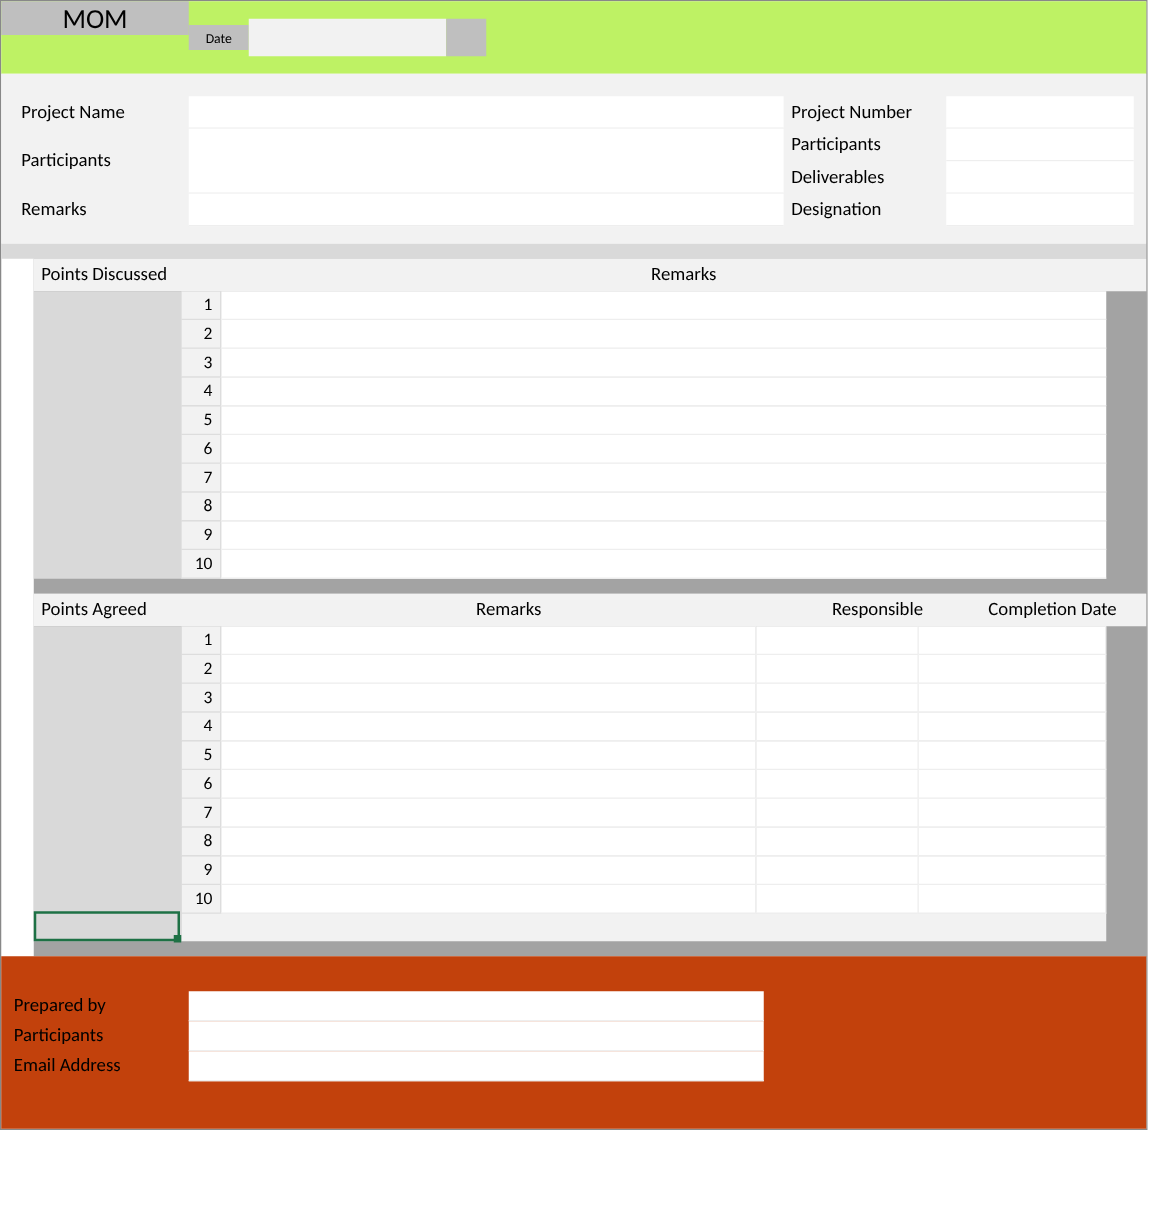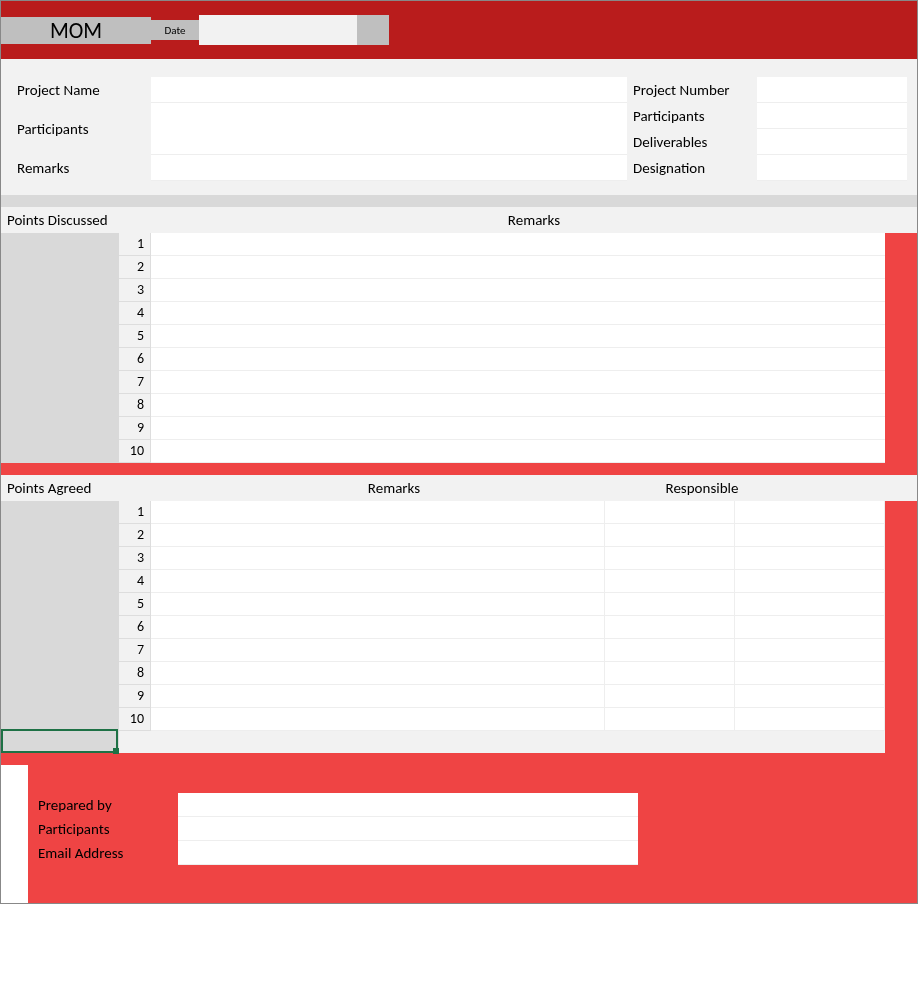--- a/index.html
+++ b/index.html
@@ -10,22 +10,22 @@
       font-size: 15px;
       color: #000;
     }
     .container {
       width: 918px;
       border: 1px solid #888;
     }
     
     .header-band {
       display: flex;
-      align-items: center;
-      background: #b91c1c;
+      align-items: flex-start;
+      background: #bef264;
       height: 58px;
     }
     .mom-box {
       width: 150px;
       background: #bfbfbf;
       display: flex;
       align-items: center;
       justify-content: center;
       font-size: 22px;
       font-weight: 400;
@@ -83,22 +83,23 @@
     .info-field.tall { min-height: 44px; }
 
     
     .sep {
       height: 12px;
       background: #d9d9d9;
     }
 
     
     .points-section {
-      background: #ef4444;
+      background: #a3a3a3;
       padding-bottom: 12px;
+      margin-left: 26px;
     }
     .points-header {
       display: grid;
       grid-template-columns: 150px 1fr;
       background: #f2f2f2;
     }
     .points-header > div {
       padding: 4px 6px;
       text-align: left;
     }
@@ -157,23 +158,22 @@
     }
     .agreed-body .row-cell { border-right: 1px solid #eee; }
     .agreed-spacer {
       grid-column: 2 / span 4;
       background: #f2f2f2;
       height: 22px;
     }
 
     
     .footer {
-      background: #ef4444;
+      background: #c2410c;
       padding: 28px 10px 38px 10px;
-      margin-left: 27px;
     }
     .footer-grid {
       display: grid;
       grid-template-columns: 140px 460px;
       row-gap: 0;
     }
     .footer-label { padding: 3px 0; }
     .footer-field {
       background: #ffffff;
       border-bottom: 1px solid #eee;
@@ -244,20 +244,21 @@
         <div class="row-num">10</div>
         <div class="row-cell"></div>
       </div>
   </div>
 
   <div class="points-section">
     <div class="agreed-header">
       <div class="col-first">Points Agreed</div>
       <div>Remarks</div>
       <div>Responsible</div>
+      <div>Completion Date</div>
     </div>
     <div class="agreed-body" id="points-agreed-body">
         <div class="agreed-side" style="grid-row: 1 / span 11;">
           <div class="sel-cell"></div>
         </div>
         <div class="row-num">1</div>
         <div class="row-cell"></div>
         <div class="row-cell"></div>
         <div class="row-cell"></div>
         <div class="row-num">2</div>

